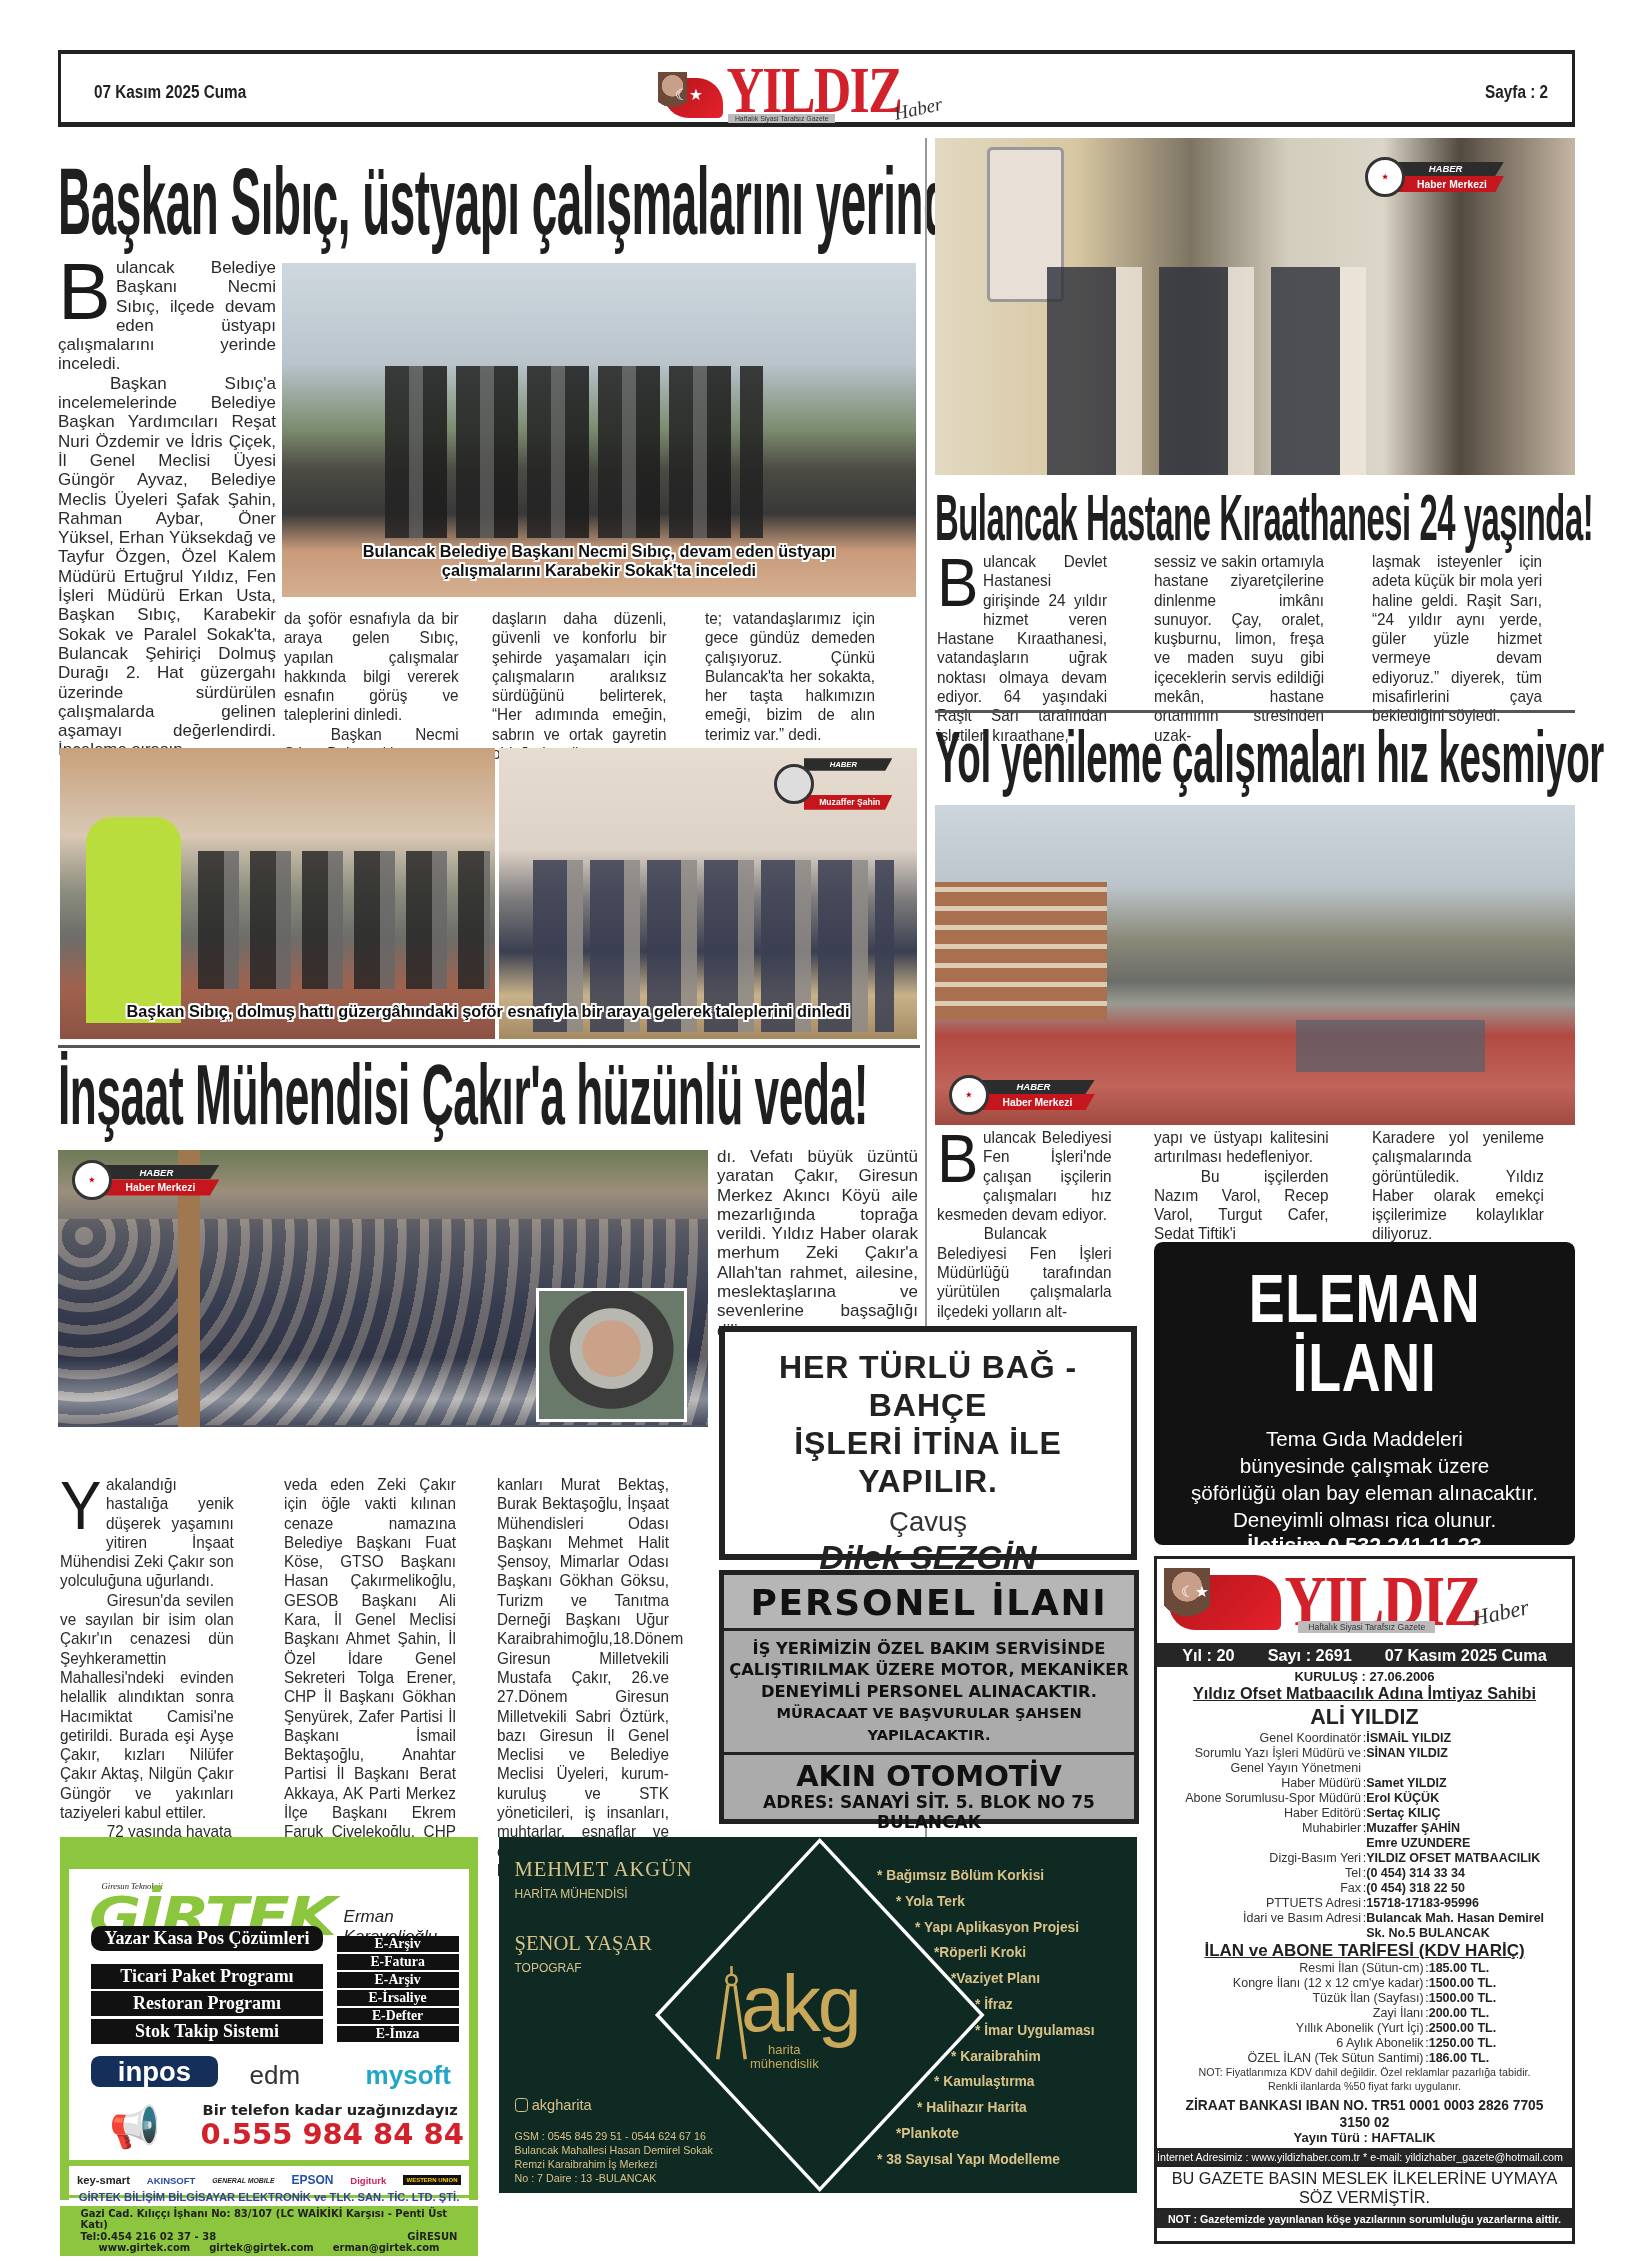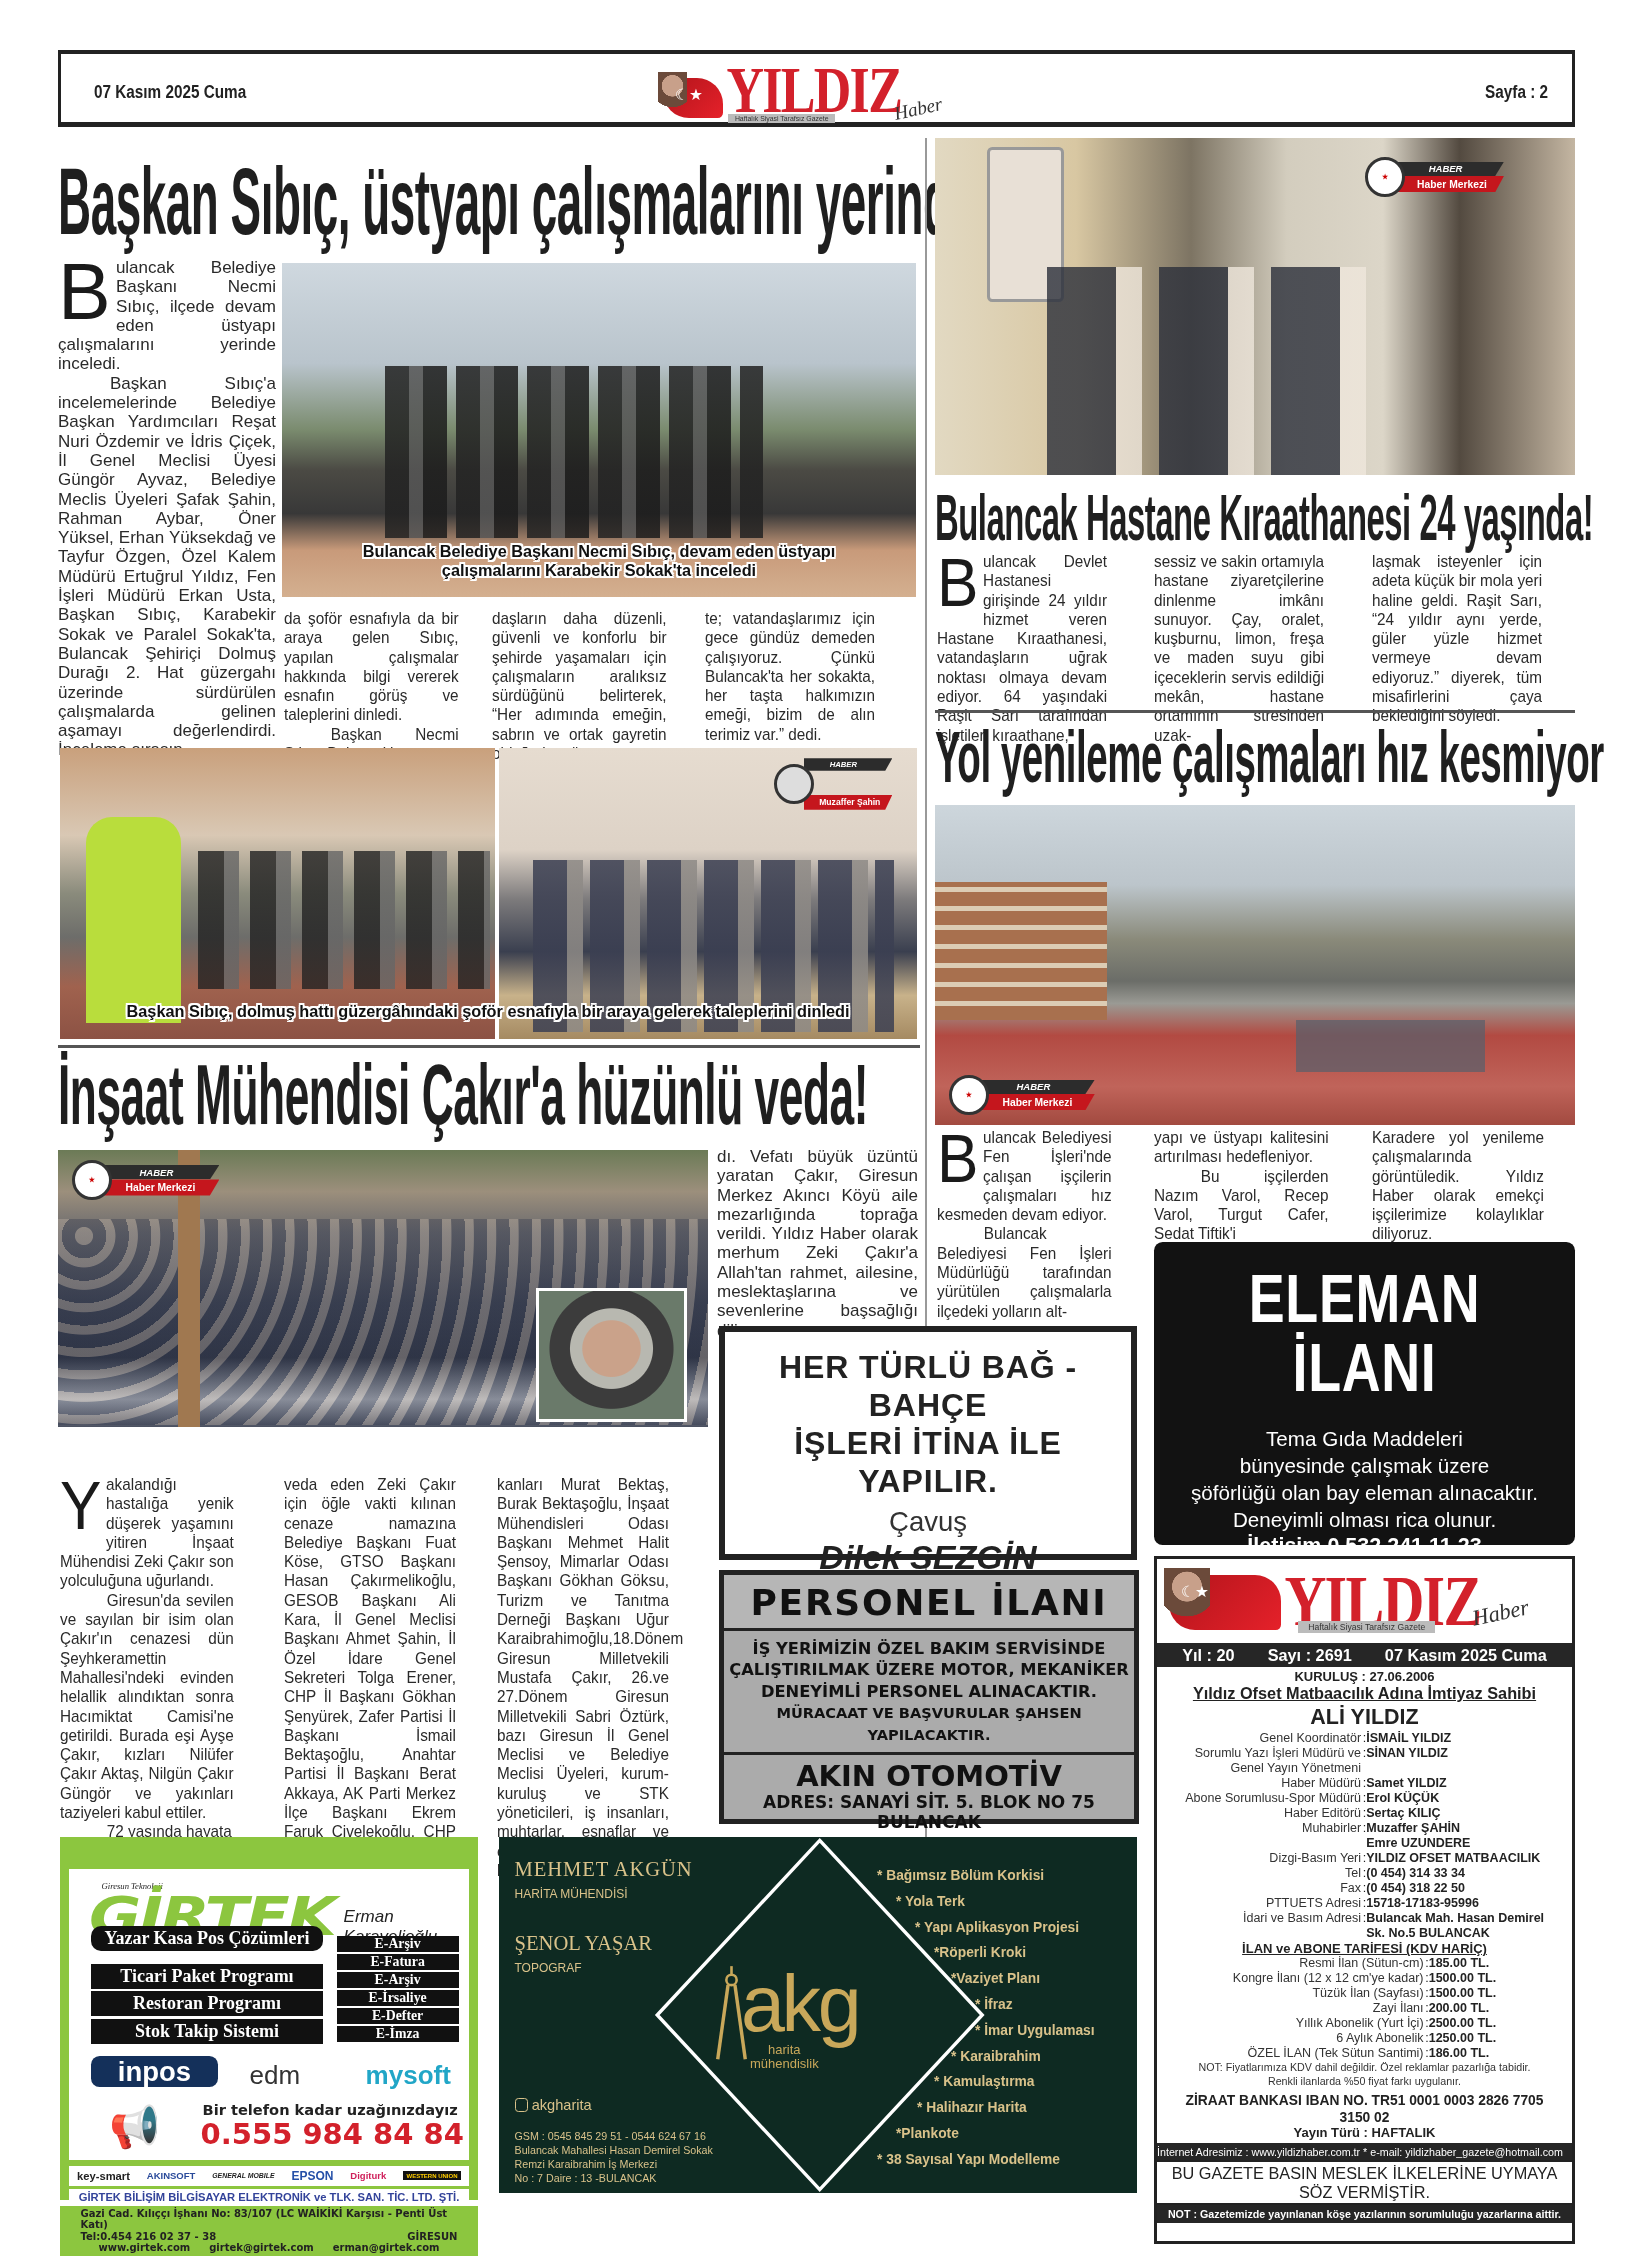--- a/index.html
+++ b/index.html
@@ -81,21 +81,21 @@
   .girtek .owner { position: absolute; left: 275px; top: 38px; font-size: 17px; font-style: italic; }
   .girtek .blk { position: absolute; background: #111; color: #fff; font-family: "Liberation Serif", serif; font-weight: bold; text-align: center; }
   .girtek .svc { left: 22.4px; width: 232px; height: 25px; font-size: 18px; line-height: 25px; }
   .girtek .eb { left: 268px; width: 122px; height: 16.3px; font-size: 13.8px; line-height: 16.3px; }
   .girtek .brand1 { position: absolute; left: 22.4px; top: 187px; width: 127px; height: 31px; background: #14305a; color: #fff; border-radius: 8.6px; font-size: 27.5px; font-weight: bold; text-align: center; line-height: 31px; }
   .girtek .brand2 { position: absolute; left: 181px; top: 191px; font-size: 26px; color: #333; }
   .girtek .brand3 { position: absolute; left: 297px; top: 191px; font-size: 26px; color: #21a6c7; font-weight: bold; }
   .girtek .tel1 { position: absolute; left: 134px; top: 232px; font-size: 14.6px; font-weight: 900; font-family: "DejaVu Sans", sans-serif; }
   .girtek .tel2 { position: absolute; left: 132px; top: 248px; font-size: 29px; font-weight: 900; color: #d3212b; font-family: "DejaVu Sans", sans-serif; }
   .girtek .mega { position: absolute; left: 41px; top: 234px; font-size: 41px; }
-  .girtek .brands { position: absolute; left: 0; right: 0; top: 291px; height: 29px; background: #fff; border-top: 6.9px solid #8cc63f; border-bottom: 3.4px solid #8cc63f; display: flex; justify-content: space-around; align-items: center; font-size: 9.5px; font-weight: bold; }
+  .girtek .brands { position: absolute; left: 0; right: 0; top: 291px; height: 38px; background: #fff; border-top: 6.9px solid #8cc63f; border-bottom: 3.4px solid #8cc63f; display: flex; justify-content: space-around; align-items: center; font-size: 9.5px; font-weight: bold; }
   .girtek .company { position: absolute; left: 0; right: 0; top: 322px; text-align: center; font-size: 11.2px; font-weight: bold; color: #33439a; }
   .girtek .addr { position: absolute; left: -8.6px; right: -8.6px; top: 337px; background: #8cc63f; font-size: 10px; font-weight: bold; line-height: 11.2px; padding: 2.6px 20.6px; font-family: "DejaVu Sans", sans-serif; }
 
   
   .akg { background: #0e2a22; color: #d9c28a; overflow: hidden; }
   .akg .n1 { position: absolute; left: 15.5px; top: 20.6px; font-family: "Liberation Serif", serif; font-size: 20.6px; letter-spacing: 0.9px; }
   .akg .n1s { position: absolute; left: 15.5px; top: 50px; font-size: 12px; }
   .akg .n2 { position: absolute; left: 15.5px; top: 95px; font-family: "Liberation Serif", serif; font-size: 20.6px; }
   .akg .n2s { position: absolute; left: 15.5px; top: 124px; font-size: 12px; }
   .akg .insta { position: absolute; left: 15.5px; top: 260px; font-size: 14.6px; }
@@ -358,21 +358,21 @@
           <td>:</td>
           <td class="v" style="white-space: normal; max-width: 198px;">15718-17183-95996</td>
         </tr>
         <tr>
           <td class="k" style="white-space: normal; max-width: 198px;">İdari ve Basım Adresi</td>
           <td>:</td>
           <td class="v" style="white-space: normal; max-width: 198px;">Bulancak Mah. Hasan Demirel Sk. No.5 BULANCAK</td>
         </tr>
       </tbody>
   </table>
-  <div class="center" style="font-size:13px; font-weight:bold; text-decoration:underline;">İLAN ve ABONE TARİFESİ (KDV HARİÇ)</div>
+  <div class="center" style="font-size:17px; font-weight:bold; text-decoration:underline;">İLAN ve ABONE TARİFESİ (KDV HARİÇ)</div>
   <table>
     <tbody id="tariff-body">
         <tr>
           <td class="k">Resmi İlan (Sütun-cm)</td>
           <td>:</td>
           <td class="v">185.00 TL.</td>
         </tr>
         <tr>
           <td class="k">Kongre İlanı (12 x 12 cm'ye kadar)</td>
           <td>:</td>

